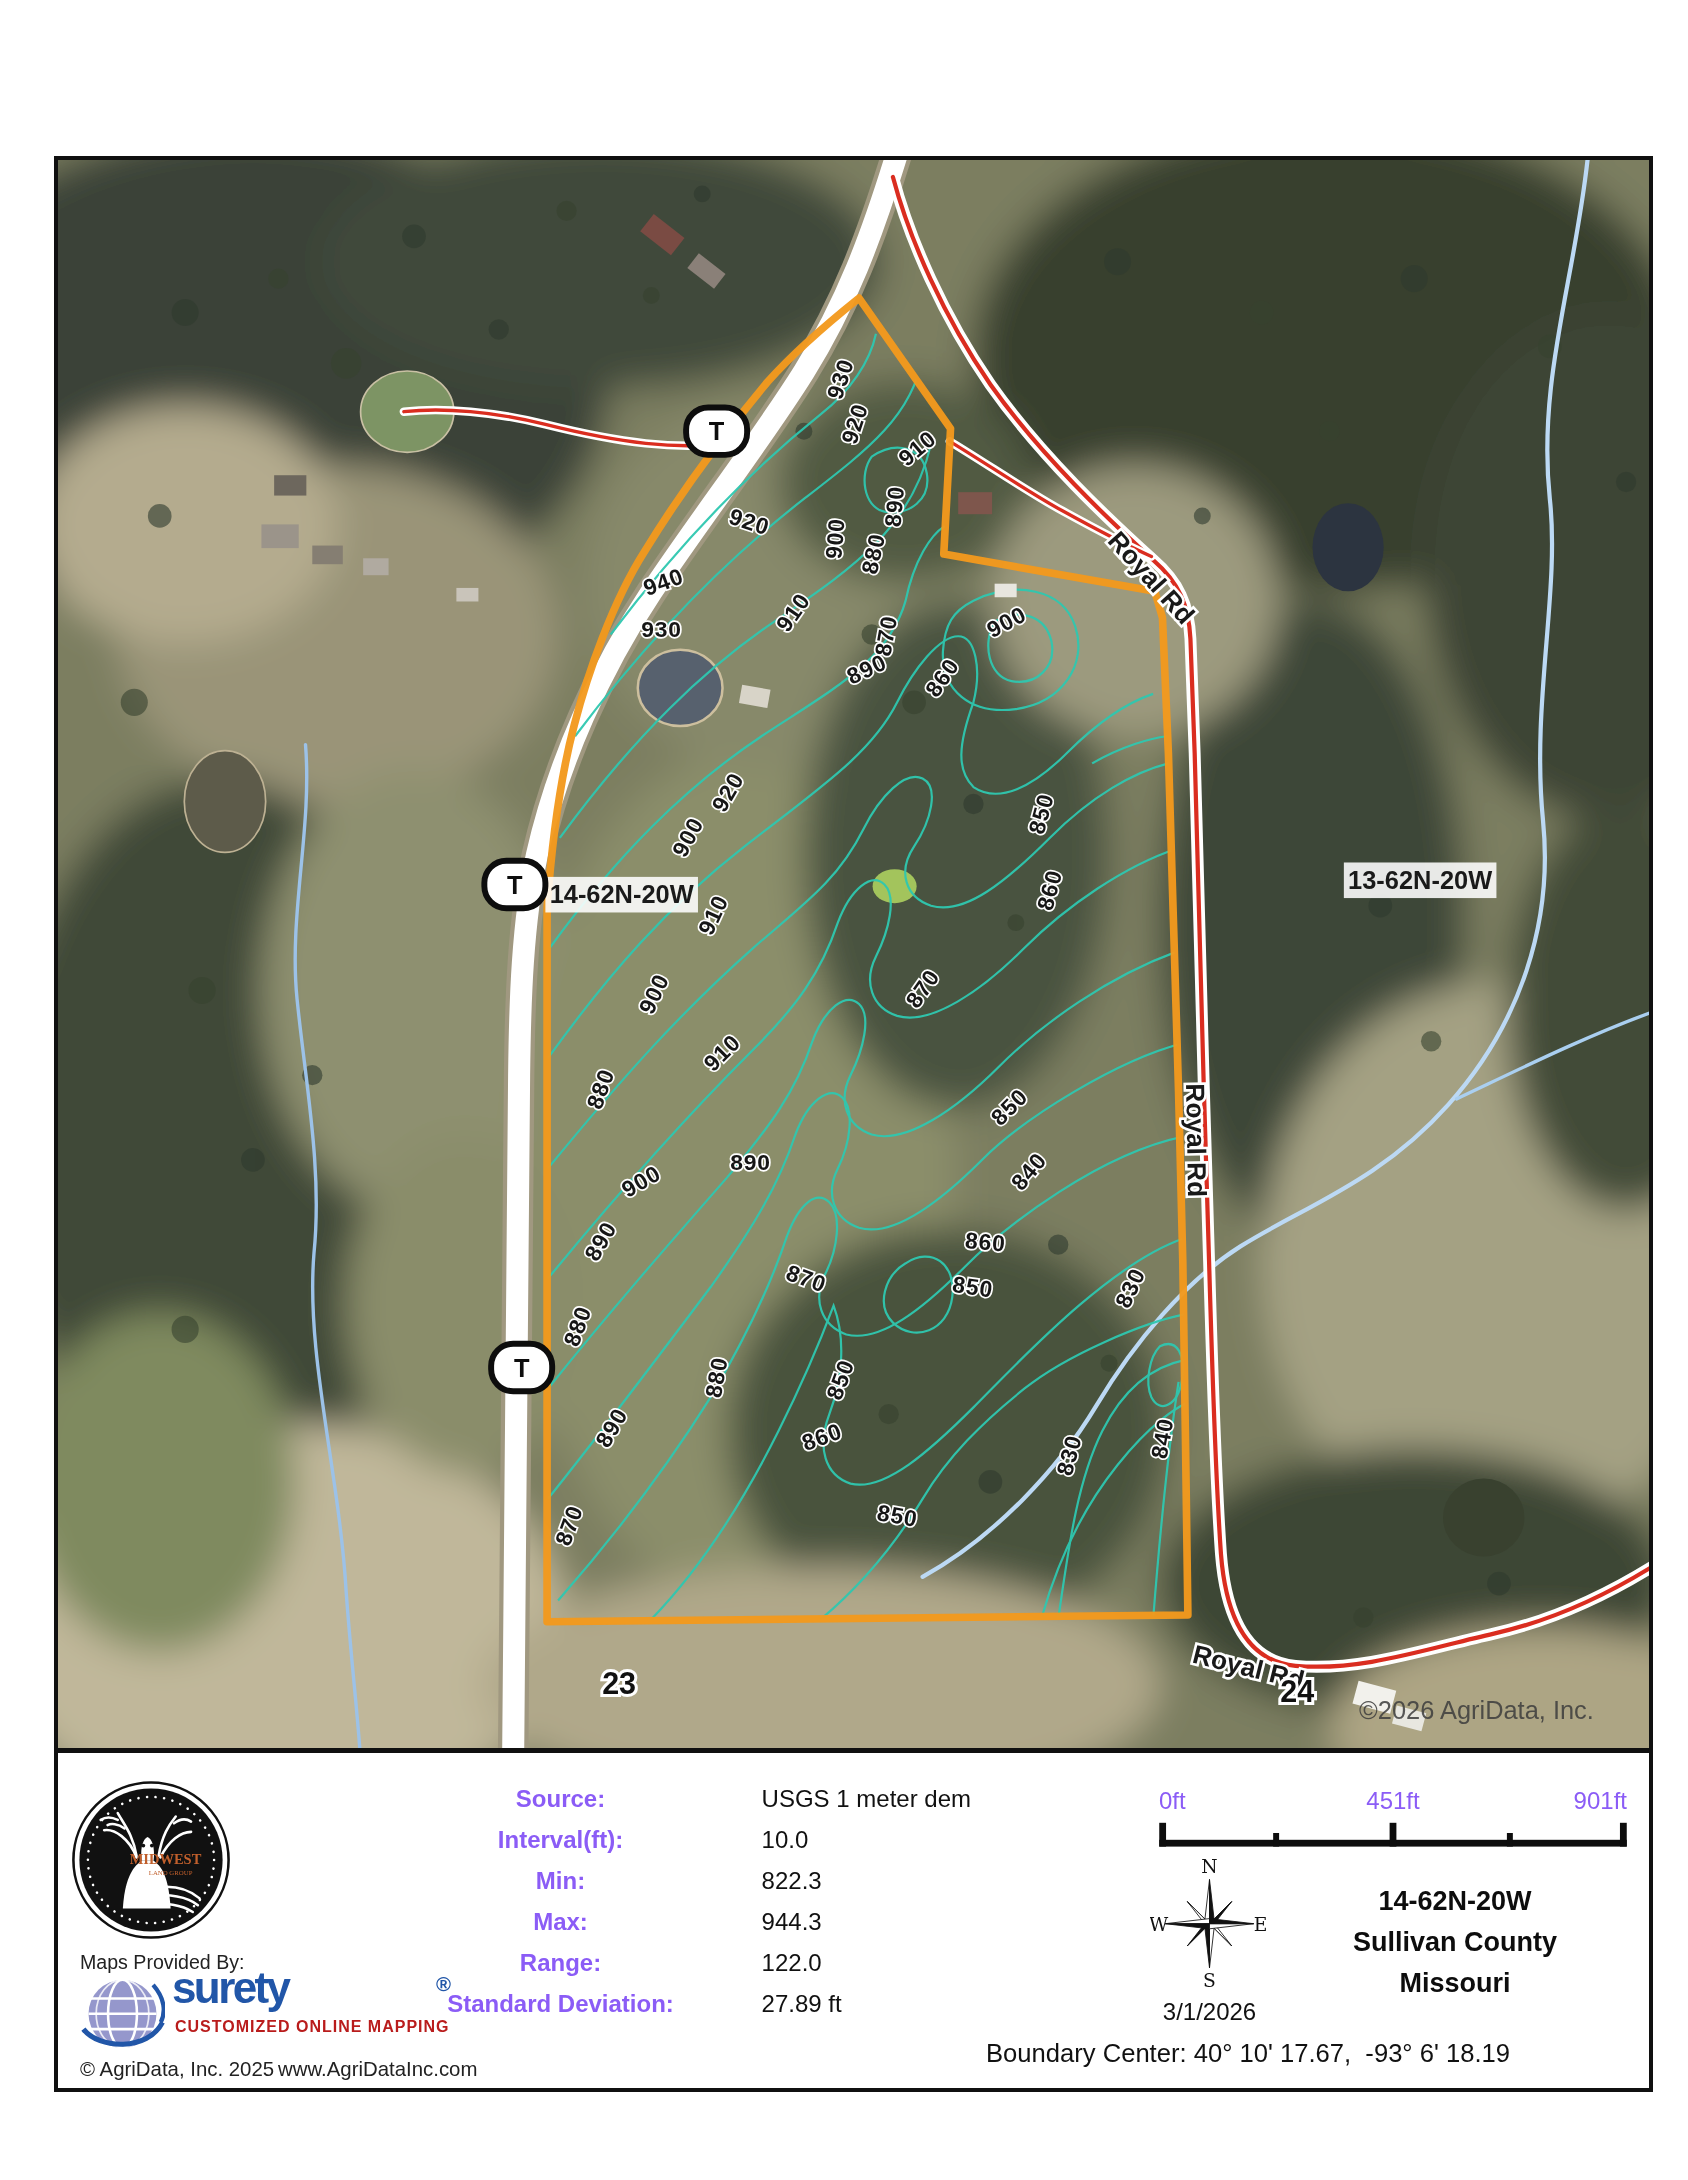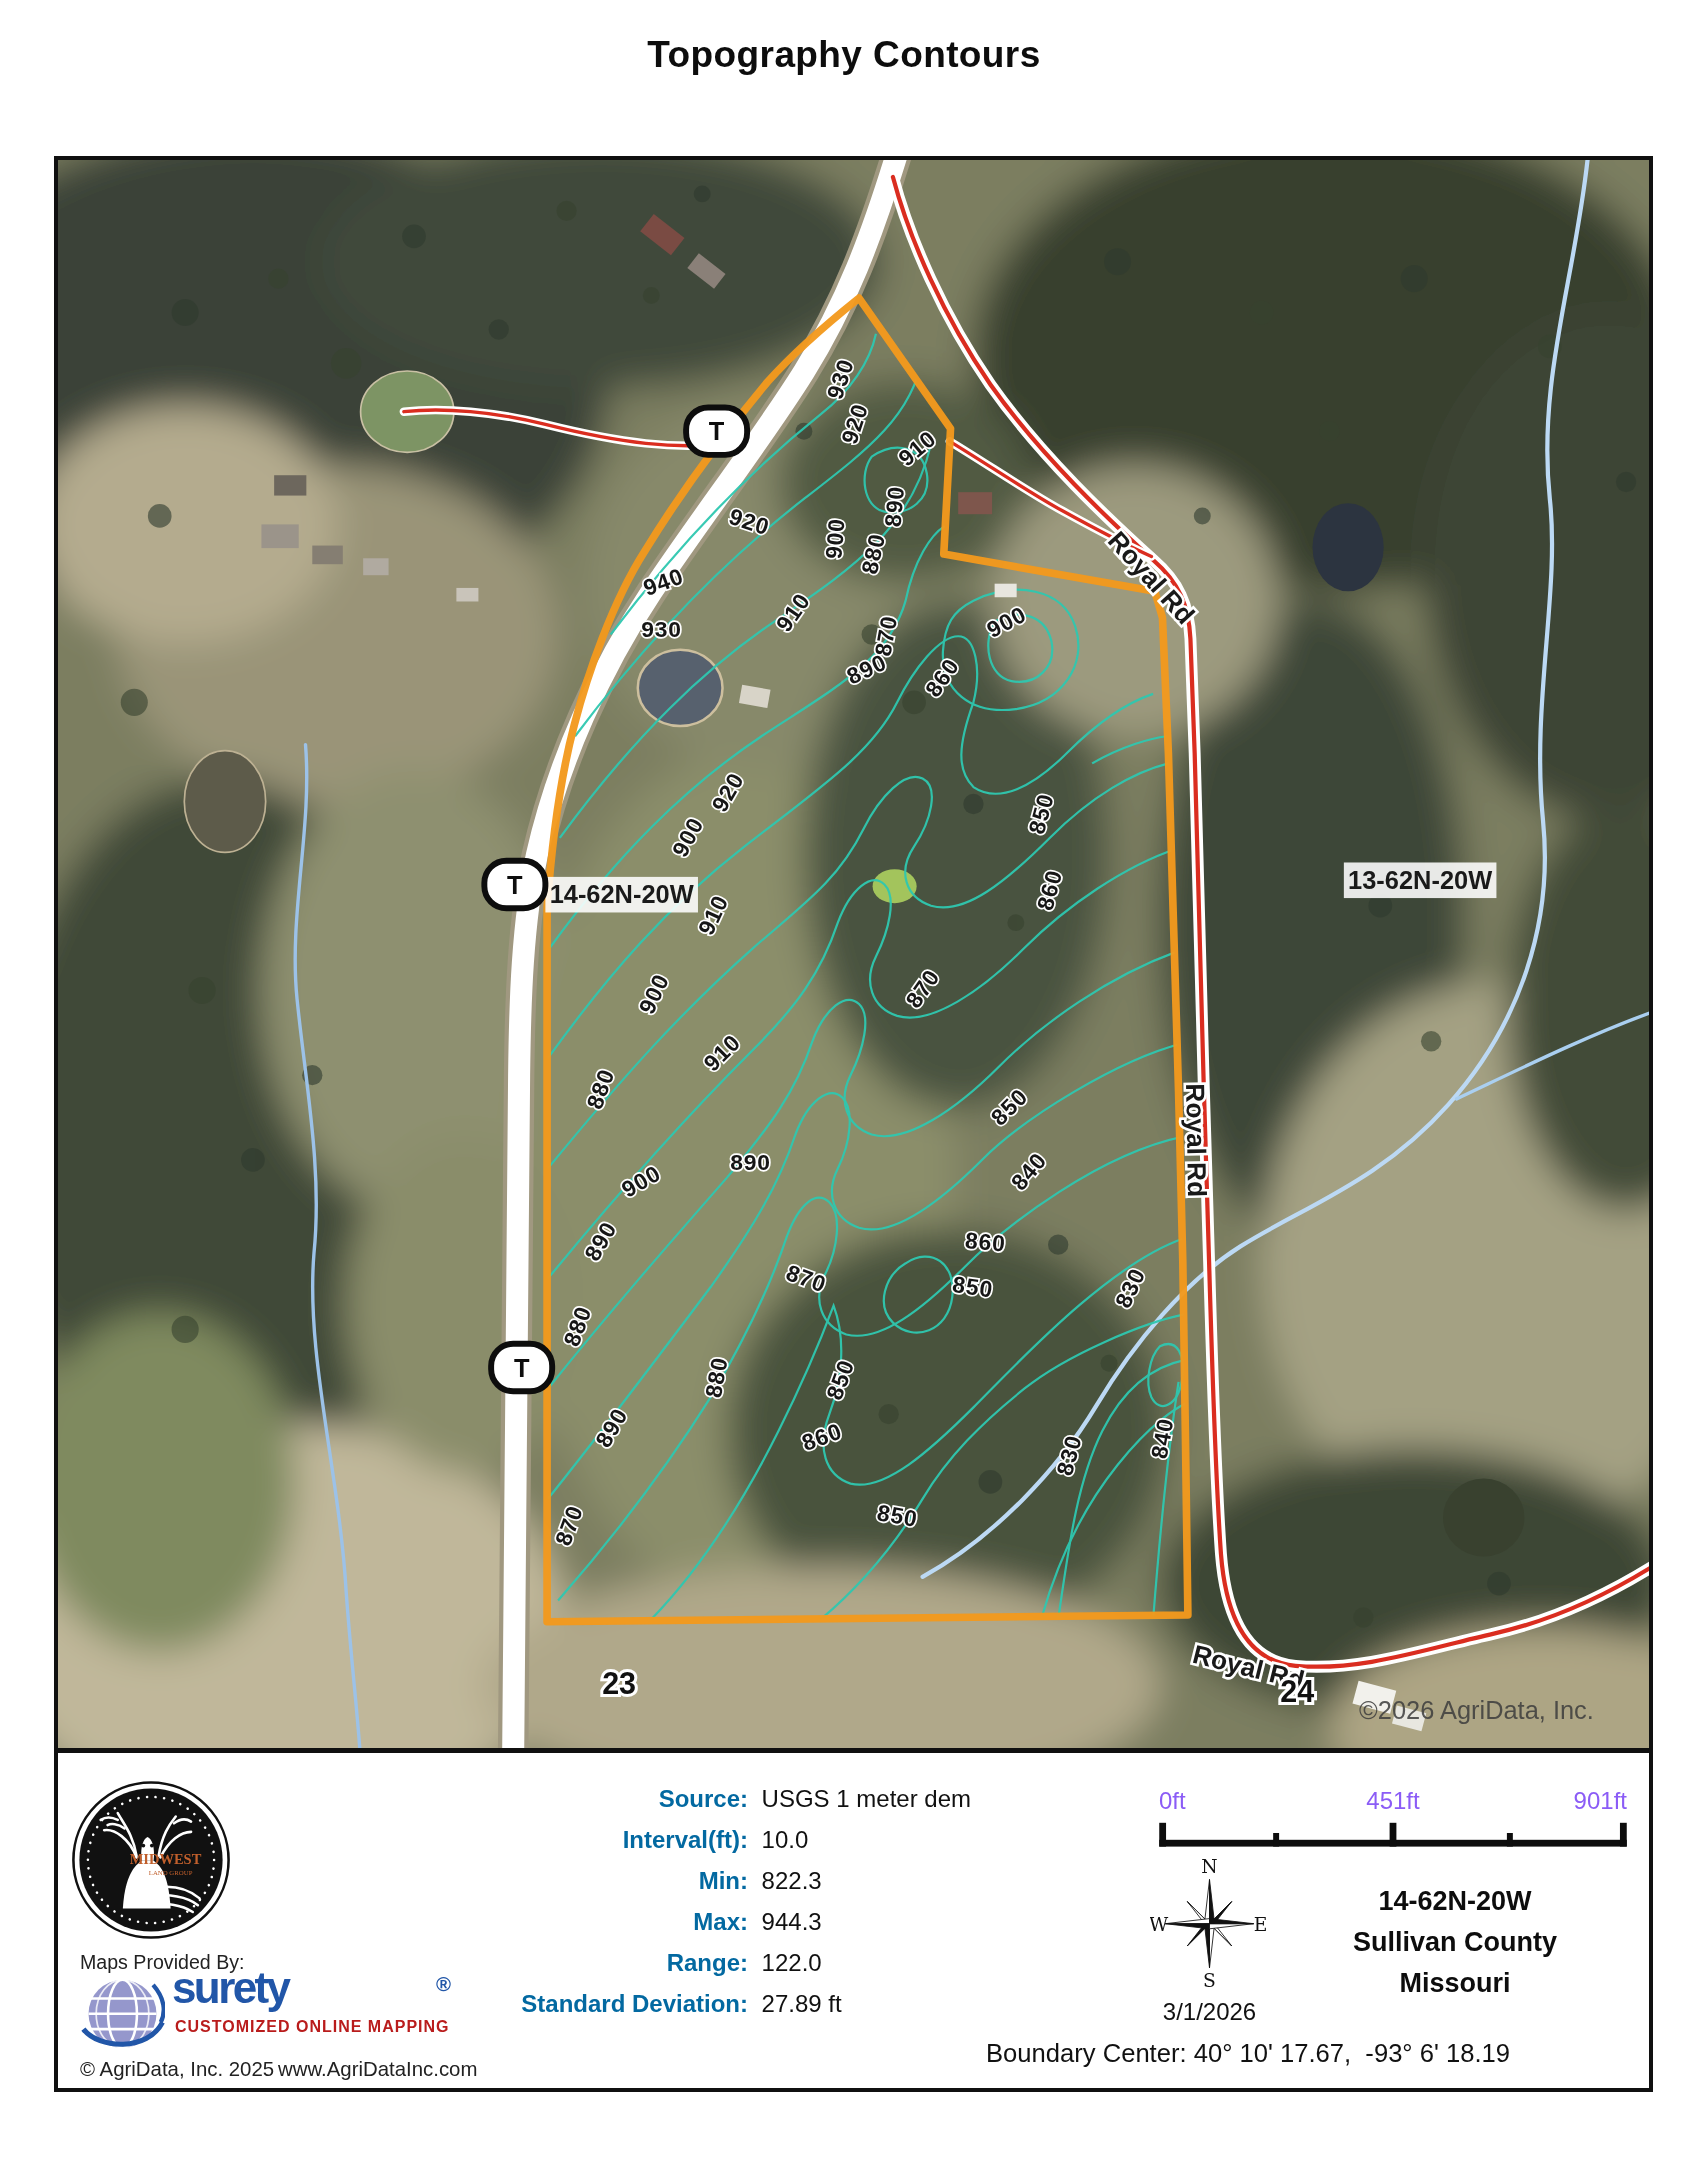--- a/index.html
+++ b/index.html
@@ -4,21 +4,21 @@
 <style>
   html,body{margin:0;padding:0;background:#ffffff;font-family:"Liberation Sans",sans-serif;}
   #page{position:relative;width:1688px;height:2181px;background:#fff;overflow:hidden;}
   #title{position:absolute;top:34px;left:0;width:100%;text-align:center;font-size:37px;font-weight:bold;color:#0d0d0d;letter-spacing:0.4px;}
   #mapbox{position:absolute;left:54px;top:156px;width:1599px;height:1596px;border:4.3px solid #101010;box-sizing:border-box;background:#7b7e60;}
   #mapbox svg.mapsvg{position:absolute;left:0;top:0;width:100%;height:100%;display:block;}
   #panel{position:absolute;left:54px;top:1749px;width:1599px;height:343px;border:4.3px solid #101010;box-sizing:border-box;background:#fff;}
   
   #stats{position:absolute;left:315px;top:25.6px;}
   .srow{display:flex;align-items:center;height:41px;}
-  .slabel{width:375px;text-align:right;font-weight:bold;font-size:24px;color:#0369a1;}
+  .slabel{width:375px;text-align:center;font-weight:bold;font-size:24px;color:#8b5cf6;}
   .sval{margin-left:13.6px;font-size:24px;color:#111;}
   
   #scalebar{position:absolute;left:1101px;top:34px;}
   .sclabels{position:relative;width:468px;height:29px;font-size:24px;color:#8b5cf6;}
   .sc0{position:absolute;left:0;top:0;}
   .scm{position:absolute;left:50%;top:0;transform:translateX(-50%);}
   .sce{position:absolute;right:0;top:0;text-align:center;}
   
   #compass{position:absolute;left:1092px;top:101px;}
   #mapdate{position:absolute;left:1092px;top:245px;width:119px;text-align:center;font-size:24px;color:#111;}
@@ -44,21 +44,20 @@
   .watermark{font-family:"Liberation Sans",sans-serif;font-size:30px;fill:#3d3d3d;opacity:.85;text-anchor:end;}
   .tmarktext{font-family:"Liberation Sans",sans-serif;font-weight:bold;font-size:30px;fill:#0d0d0d;text-anchor:middle;}
   .compassletter{font-family:"DejaVu Serif",serif;font-size:22px;fill:#111;text-anchor:middle;}
   .sctick{fill:#0d0d0d;}
 </style>
 </head>
 <body>
 
 <div id="page">
 
-  <div id="title">Topography Contours</div>
 
   <div id="mapbox">
     <svg class="mapsvg" viewBox="0 0 1877 1874" preserveAspectRatio="none">
       <defs>
         <filter id="blur" x="-40%" y="-40%" width="180%" height="180%">
             <feGaussianBlur stdDeviation="22"></feGaussianBlur>
           </filter>
         <clipPath id="parcelClip">
           <path d="M 945,163 L 1053,317 L 1045,465 L 1294,509 L 1303,540 L 1310,700 L 1316,900 L 1322,1100 L 1327,1300 L 1330,1500 L 1333,1717 L 577,1725 L 577,882 C 583,800 595,720 609,667 C 625,605 655,520 692,462 C 730,400 780,330 837,262 C 870,225 905,195 945,163 Z"></path>
         </clipPath>

